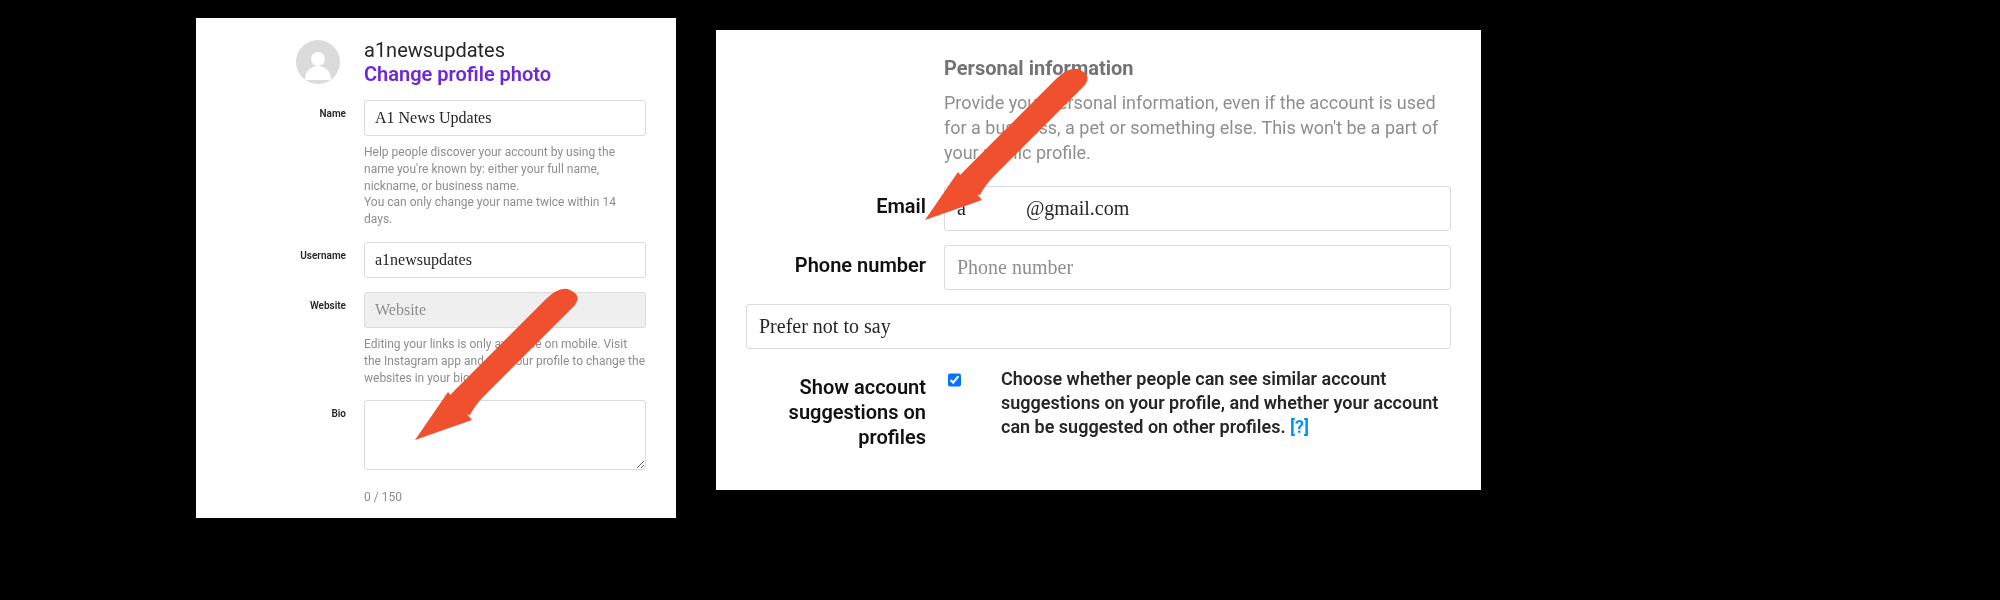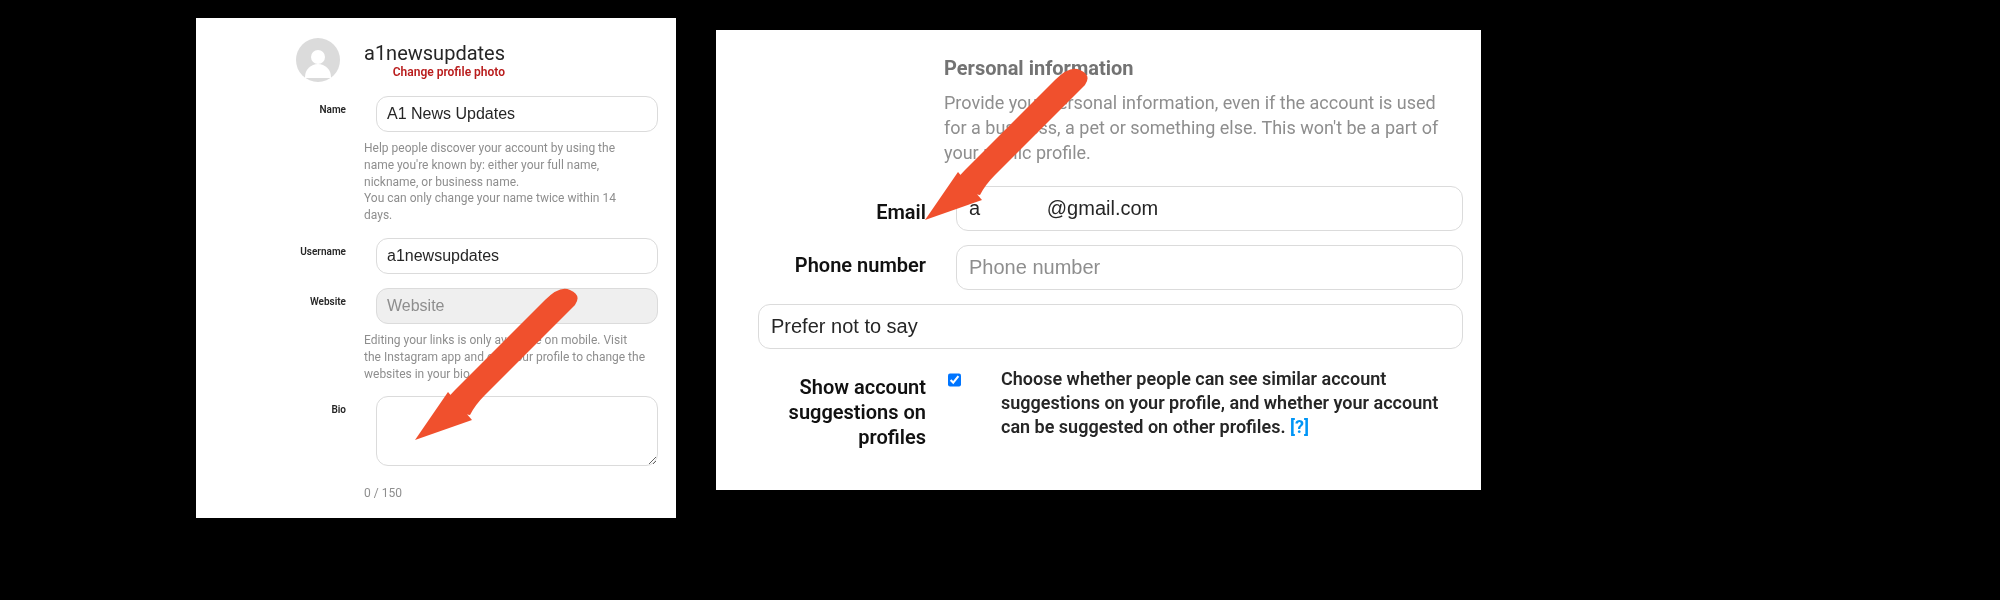--- a/index.html
+++ b/index.html
@@ -29,26 +29,25 @@
     color:#262626;
     padding-top:8px;
     flex-shrink:0;
   }
   .panel.right .lbl{width:180px;font-size:20px;font-weight:600;color:#111;}
   .fld{flex:1;}
   .inp,.ta,.sel{
     width:100%;
     box-sizing:border-box;
     border:1px solid #dbdbdb;
-    border-radius:12px;
+    border-radius:3px;
     padding:8px 10px;
     font-size:16px;
-    font-family:Liberation Sans, sans-serif;
+    font-family:Liberation Serif, serif;
     color:#262626;
-    margin-left:12px;
   }
   .panel.right .inp{font-size:20px;padding:10px 12px;}
   .inp.ro{background:#efefef;color:#8e8e8e;}
   .help{font-size:12px;color:#8e8e8e;margin-top:8px;line-height:1.4;}
   .panel.right .help-big{font-size:18px;color:#8e8e8e;line-height:1.4;}
   .ta{resize:vertical;height:70px;}
   .avatar{
     width:44px;height:44px;border-radius:50%;
     background:#dbdbdb;
     position:relative;flex-shrink:0;
@@ -58,21 +57,21 @@
     content:"";position:absolute;left:50%;top:12px;transform:translateX(-50%);
     width:14px;height:14px;border-radius:50%;background:#fff;
   }
   .avatar::after{
     content:"";position:absolute;left:50%;bottom:4px;transform:translateX(-50%);
     width:26px;height:14px;border-radius:14px 14px 0 0;background:#fff;
   }
   .head-row{display:flex;align-items:center;margin-bottom:14px;}
   .head-text{margin-left:24px;}
   .uname{font-size:20px;color:#262626;}
-  .link{color:#b91c1c;font-weight:600;font-size:12px;cursor:pointer;text-align:right;}
+  .link{color:#6d28d9;font-weight:600;font-size:20px;cursor:pointer;}
   .counter{color:#8e8e8e;font-size:12px;margin-top:16px;}
   .section-title{font-size:20px;font-weight:700;color:#737373;margin:6px 0 10px 0;}
   .chk-row{display:flex;align-items:flex-start;gap:28px;}
   .chk-row input[type=checkbox]{width:18px;height:18px;margin-top:4px;margin-right:12px;}
   .chk-text{font-size:18px;color:#262626;line-height:1.35;font-weight:600;}
   .qmark{color:#0095f6;font-weight:700;}
   .arrow{position:absolute;pointer-events:none;}
   .arrow svg{display:block;}
   ::placeholder{color:#8e8e8e;}
 </style>
@@ -120,21 +119,21 @@
     </div>
   </div>
 </div>
 
 <div class="panel right">
   <div style="margin-left:198px;">
     <div class="section-title">Personal information</div>
     <div class="help-big">Provide your personal information, even if the account is used for a business, a pet or something else. This won't be a part of your public profile.</div>
   </div>
 
-  <div class="row" style="margin-top:20px;align-items:center;">
+  <div class="row" style="margin-top:20px;">
     <div class="lbl">Email</div>
     <div class="fld">
       <input class="inp" value="a            @gmail.com" style="">
     </div>
   </div>
 
   <div class="row">
     <div class="lbl">Phone number</div>
     <div class="fld">
       <input class="inp" placeholder="Phone number" style="">

